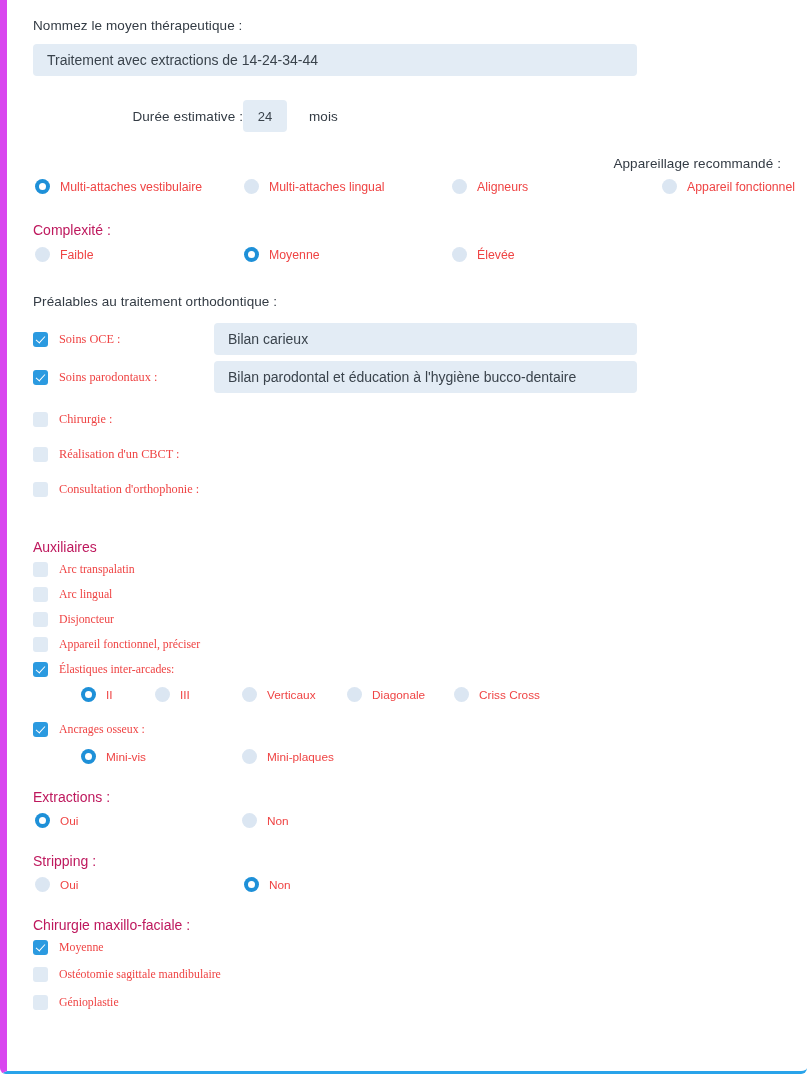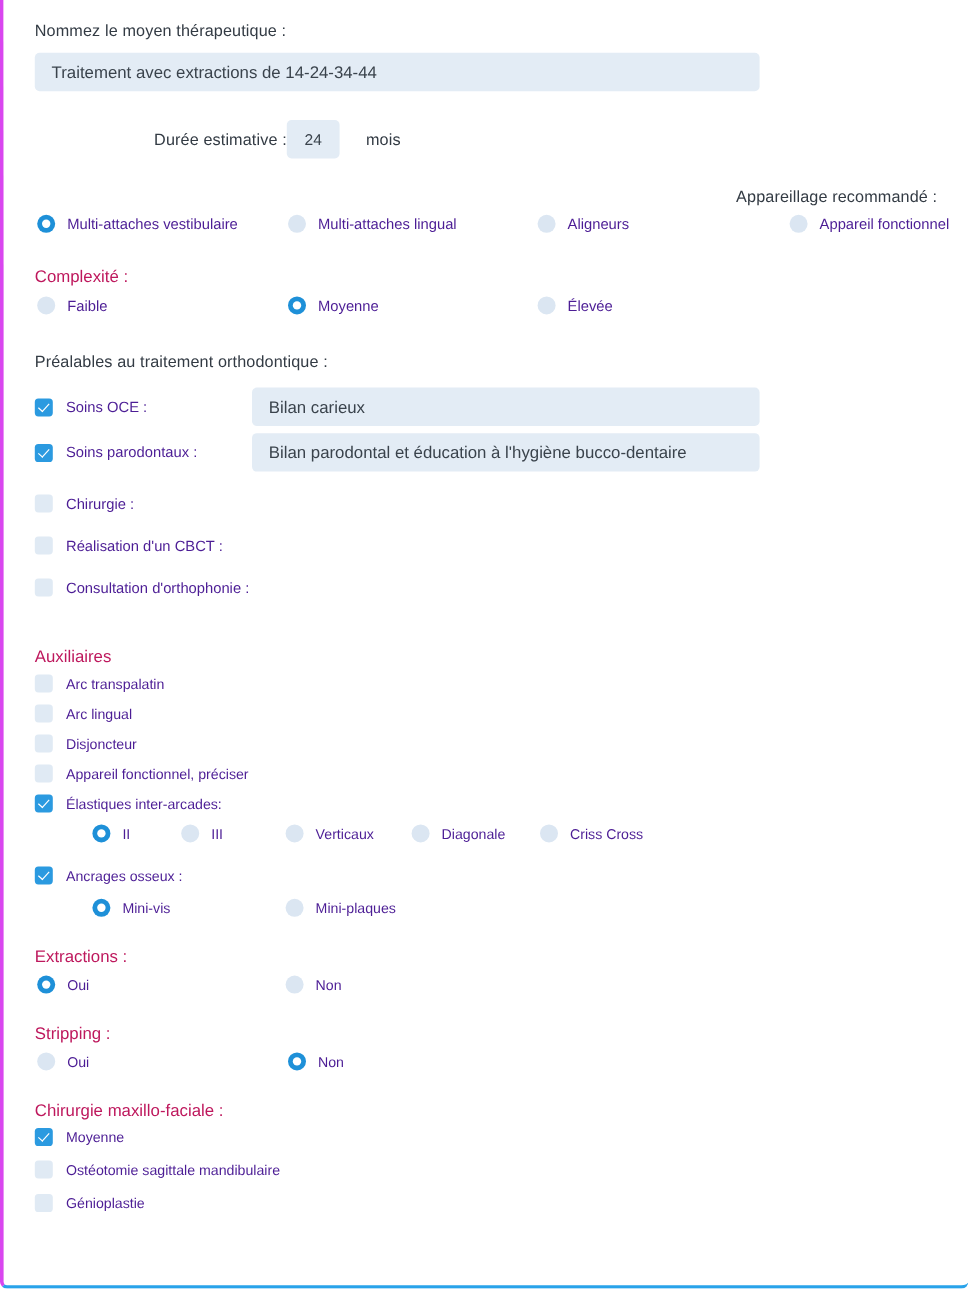--- a/index.html
+++ b/index.html
@@ -7,21 +7,21 @@
     width: 807px;
     height: 1074px;
     background: #ffffff;
     font-family: "Liberation Sans", sans-serif;
   }
   .card {
     position: relative;
     width: 807px;
     height: 1074px;
     background: #ffffff;
-    border-left: 3px solid #d946ef;
+    border-left: 7px solid #d946ef;
     border-bottom: 3px solid #29a3ea;
     border-bottom-left-radius: 6px;
     border-bottom-right-radius: 6px;
     overflow: hidden;
   }
   .inner {
     padding: 18px 26px 0 26px;
   }
 
   
@@ -29,21 +29,21 @@
     font-size: 13.5px;
     color: #333b44;
     letter-spacing: .1px;
   }
   .section-title {
     font-size: 14px;
     color: #be185d;
   }
   .opt-label {
     font-size: 12.3px;
-    color: #4c1d95;
+    color: #ef4444;
     white-space: nowrap;
   }
   .opt-label.sm { font-size: 11.8px; }
 
   
   .textfield {
     background: #e3ecf5;
     border: none;
     border-radius: 4px;
     height: 32px;
@@ -94,21 +94,21 @@
   .cbx.on::after {
     content: "";
     position: absolute;
     left: 4.5px; top: 2px;
     width: 4px; height: 8px;
     border: solid #ffffff;
     border-width: 0 1.8px 1.8px 0;
     transform: rotate(42deg);
   }
   .chk { display: flex; align-items: center; }
-  .chk .opt-label { margin-left: 11px; }
+  .chk .opt-label { margin-left: 11px; font-family: Liberation Serif, serif; }
 
   
   .col-abs { position: relative; }
   .at { position: absolute; display: flex; align-items: center; }
 </style>
 </head>
 <body>
 
 <div class="card">
   <div class="inner">

